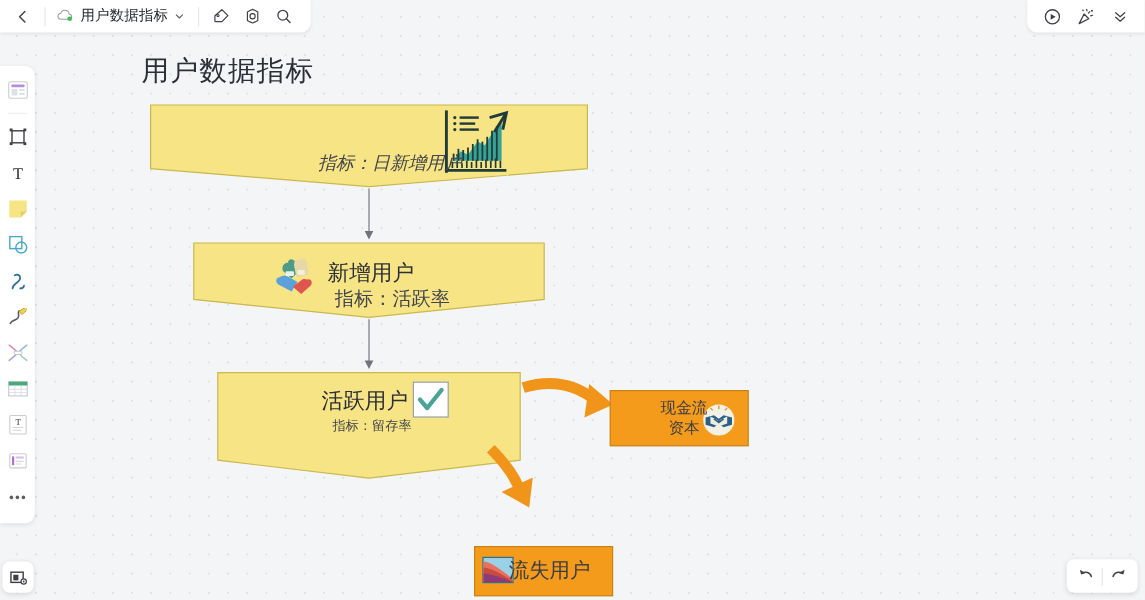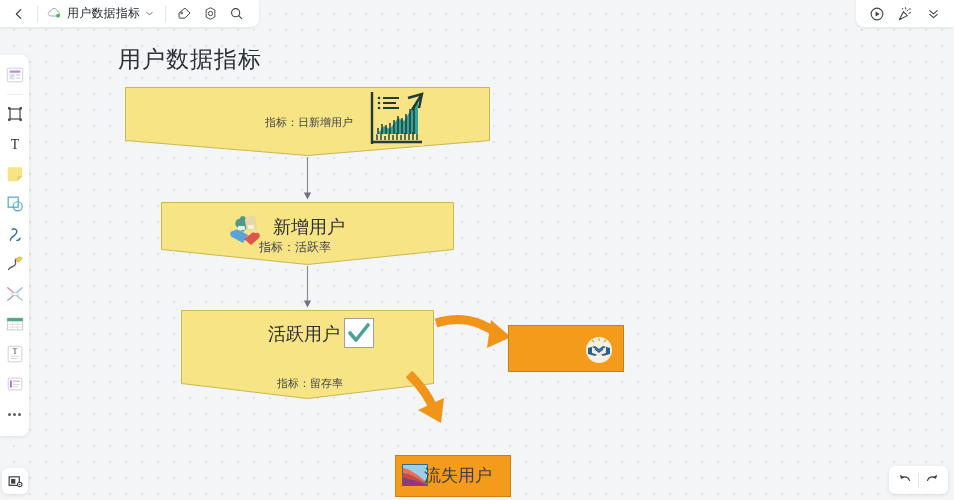--- a/index.html
+++ b/index.html
@@ -301,28 +301,30 @@
       <g transform="translate(402,464)">
         <rect x="0.5" y="0.5" width="25" height="21" fill="#9ad0e8" stroke="#2f6d8c" stroke-width="1"></rect>
         <path d="M1,4 C8,5 14,10 25,18 L25,21 L1,21 Z" fill="#e8705c"></path>
         <path d="M1,9 C9,10 15,14 25,20 L25,21 L1,21 Z" fill="#c94a3f"></path>
         <path d="M1,14 C9,15 16,17 25,21 L1,21 Z" fill="#8e3a7a"></path>
       </g>
     </svg>
 
     <div class="page-title">用户数据指标</div>
 
-    <div class="label-sub" style="left:265px; top:115px; font-size:11px;">指标：日新增用户</div>
+    <div class="label-sub" style="left:265px; top:127px; font-size:15px;font-style:italic;">指标：日新增用户</div>
 
     <div class="label-main" style="left:273px; top:215px; font-size:18px;">新增用户</div>
-    <div class="label-sub" style="left:259px; top:239px; font-size:12px;">指标：活跃率</div>
+    <div class="label-sub" style="left:279px; top:239px; font-size:16px;">指标：活跃率</div>
 
     <div class="label-main" style="left:268px; top:322px; font-size:18px;">活跃用户</div>
-    <div class="label-sub" style="left:277px; top:347px; font-size:11px;margin-top:29px;">指标：留存率</div>
-
+    <div class="label-sub" style="left:277px; top:347px; font-size:11px;">指标：留存率</div>
+
+    <div class="obox-txt" style="position:absolute; left:540px; top:331px; width:60px;">现金流
+资本</div>
 
     <div class="label-main" style="left:424px; top:464px; font-size:17px; color:#3a3d43;">流失用户</div>
   </div>
 
   <div class="top-left-bar">
     <div class="tb-btn">
       <svg width="14" height="14" viewBox="0 0 16 16">
         <path d="M10 3 L5 8 L10 13" fill="none" stroke="#3f4046" stroke-width="1.4" stroke-linecap="round" stroke-linejoin="round"></path>
       </svg>
     </div>

